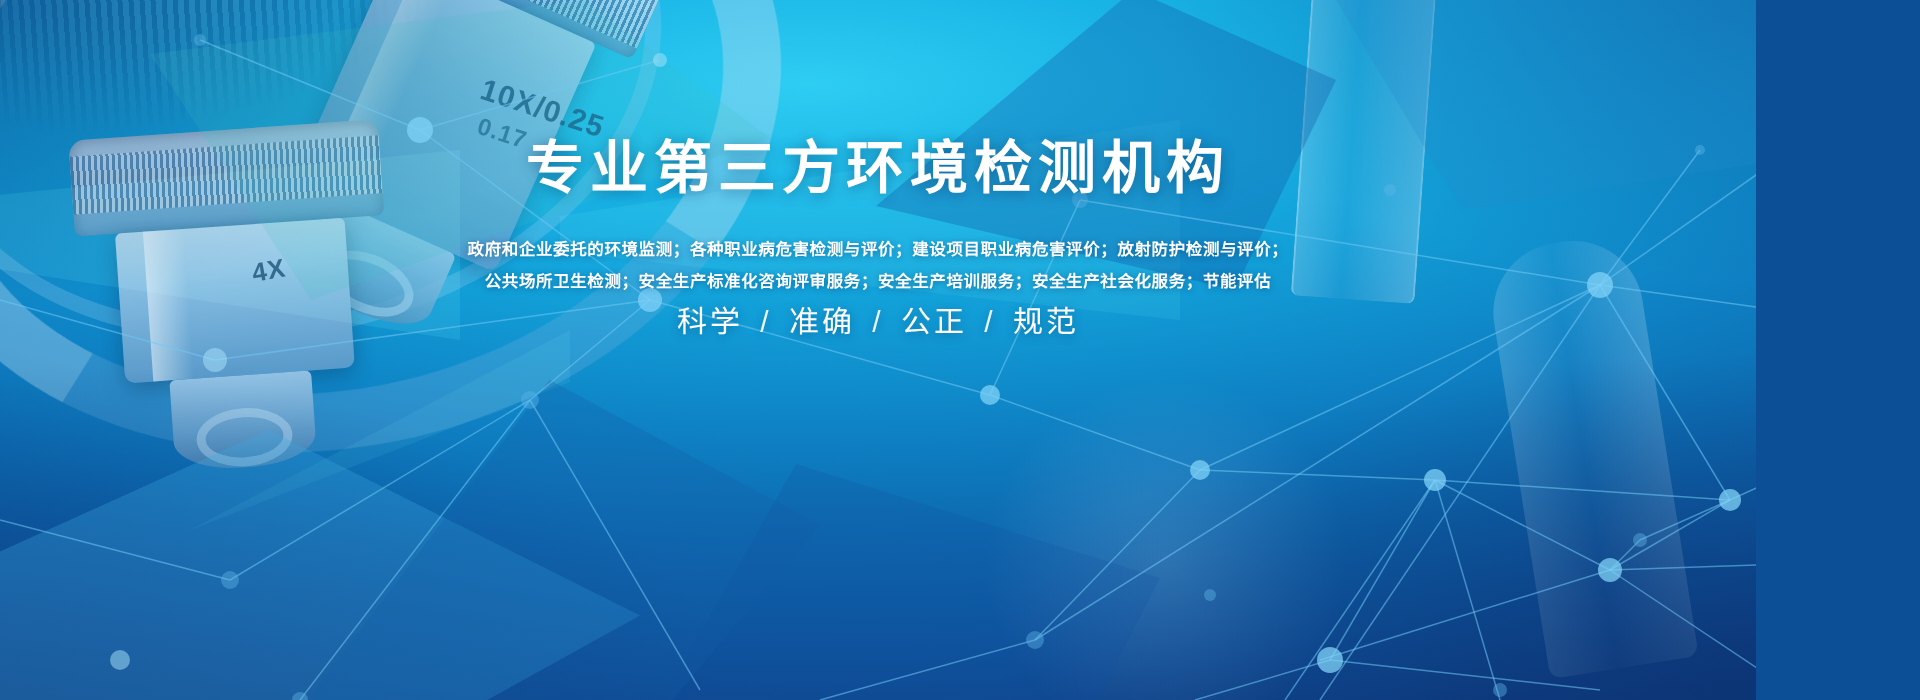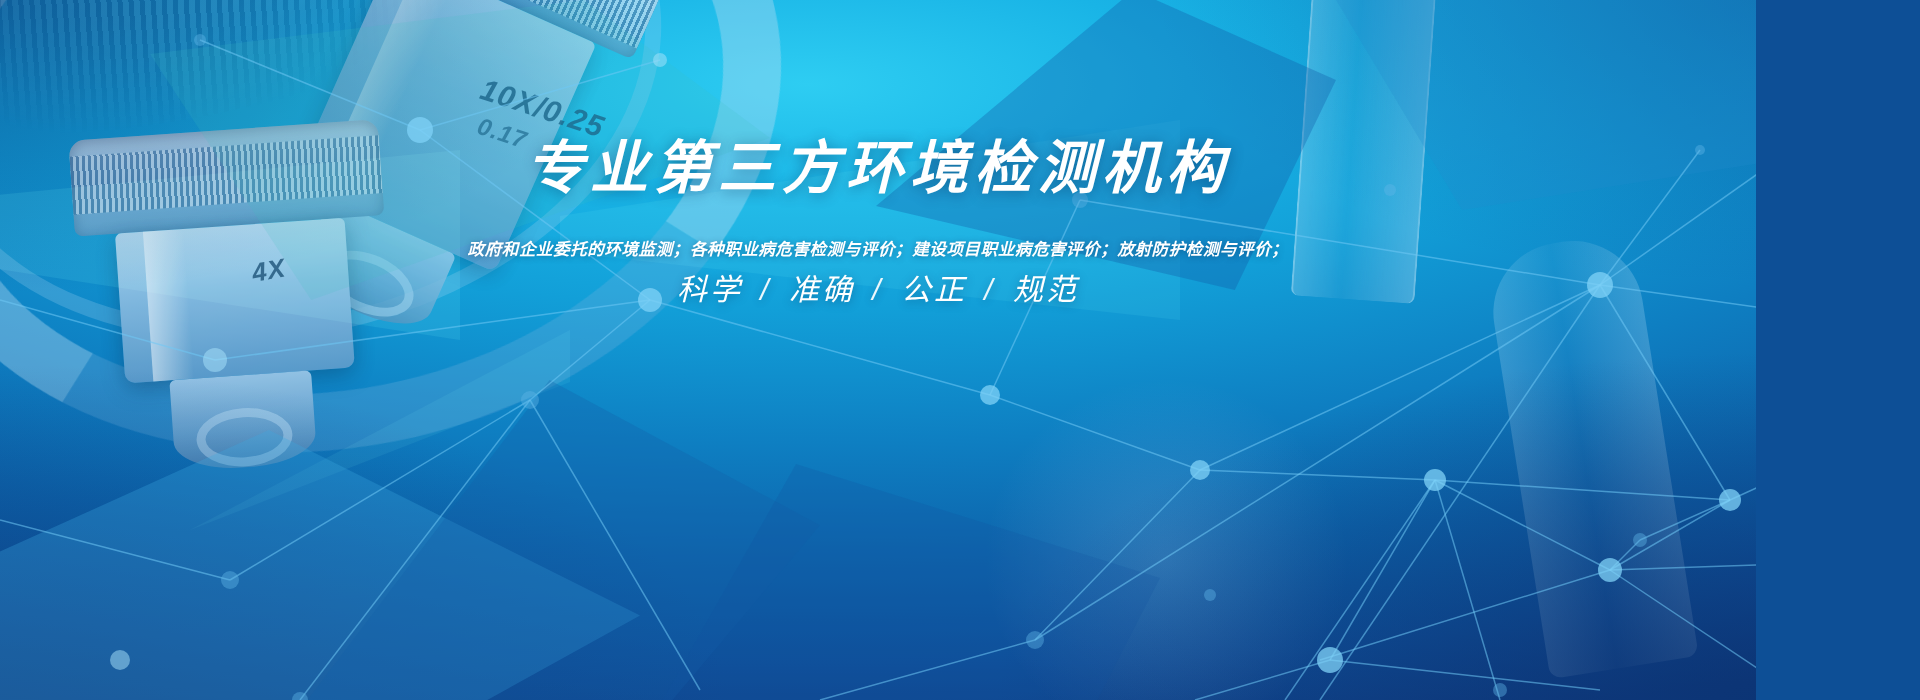--- a/index.html
+++ b/index.html
@@ -8,21 +8,20 @@
     font-family:"Liberation Sans","DejaVu Sans",sans-serif;
     -webkit-font-smoothing:antialiased;
   }
 
   .banner{
     position:relative;
     width:1756px;
     height:700px;
     overflow:hidden;
     background:#3b82f6;
-    font-style:italic;
   }
 
   
   .bg-base{
     position:absolute; inset:0;
     background:
       radial-gradient(120% 95% at 46% 12%, #2ecdf2 0%, #19b4e6 18%, #129fd8 34%, #0e7fc2 54%, #0d63ab 72%, #0f4f99 88%, #103f86 100%);
   }
   .bg-corner-dark{
     position:absolute; inset:0;
@@ -338,20 +337,21 @@
       <circle cx="120" cy="660" r="10" class="glow"></circle>
       <circle cx="1390" cy="190" r="6" class="dim"></circle>
     </g>
   </svg>
 
   <div class="content">
     <h1 class="title">专业第三方环境检测机构</h1>
 
     <div class="sub">
       <span class="line">政府和企业委托的环境监测；各种职业病危害检测与评价；建设项目职业病危害评价；放射防护检测与评价；</span>
+      <span class="line">公共场所卫生检测；安全生产标准化咨询评审服务；安全生产培训服务；安全生产社会化服务；节能评估</span>
     </div>
 
     <div class="slogan">
       <span>科学</span>
       <span class="sep">/</span>
       <span>准确</span>
       <span class="sep">/</span>
       <span>公正</span>
       <span class="sep">/</span>
       <span>规范</span>

